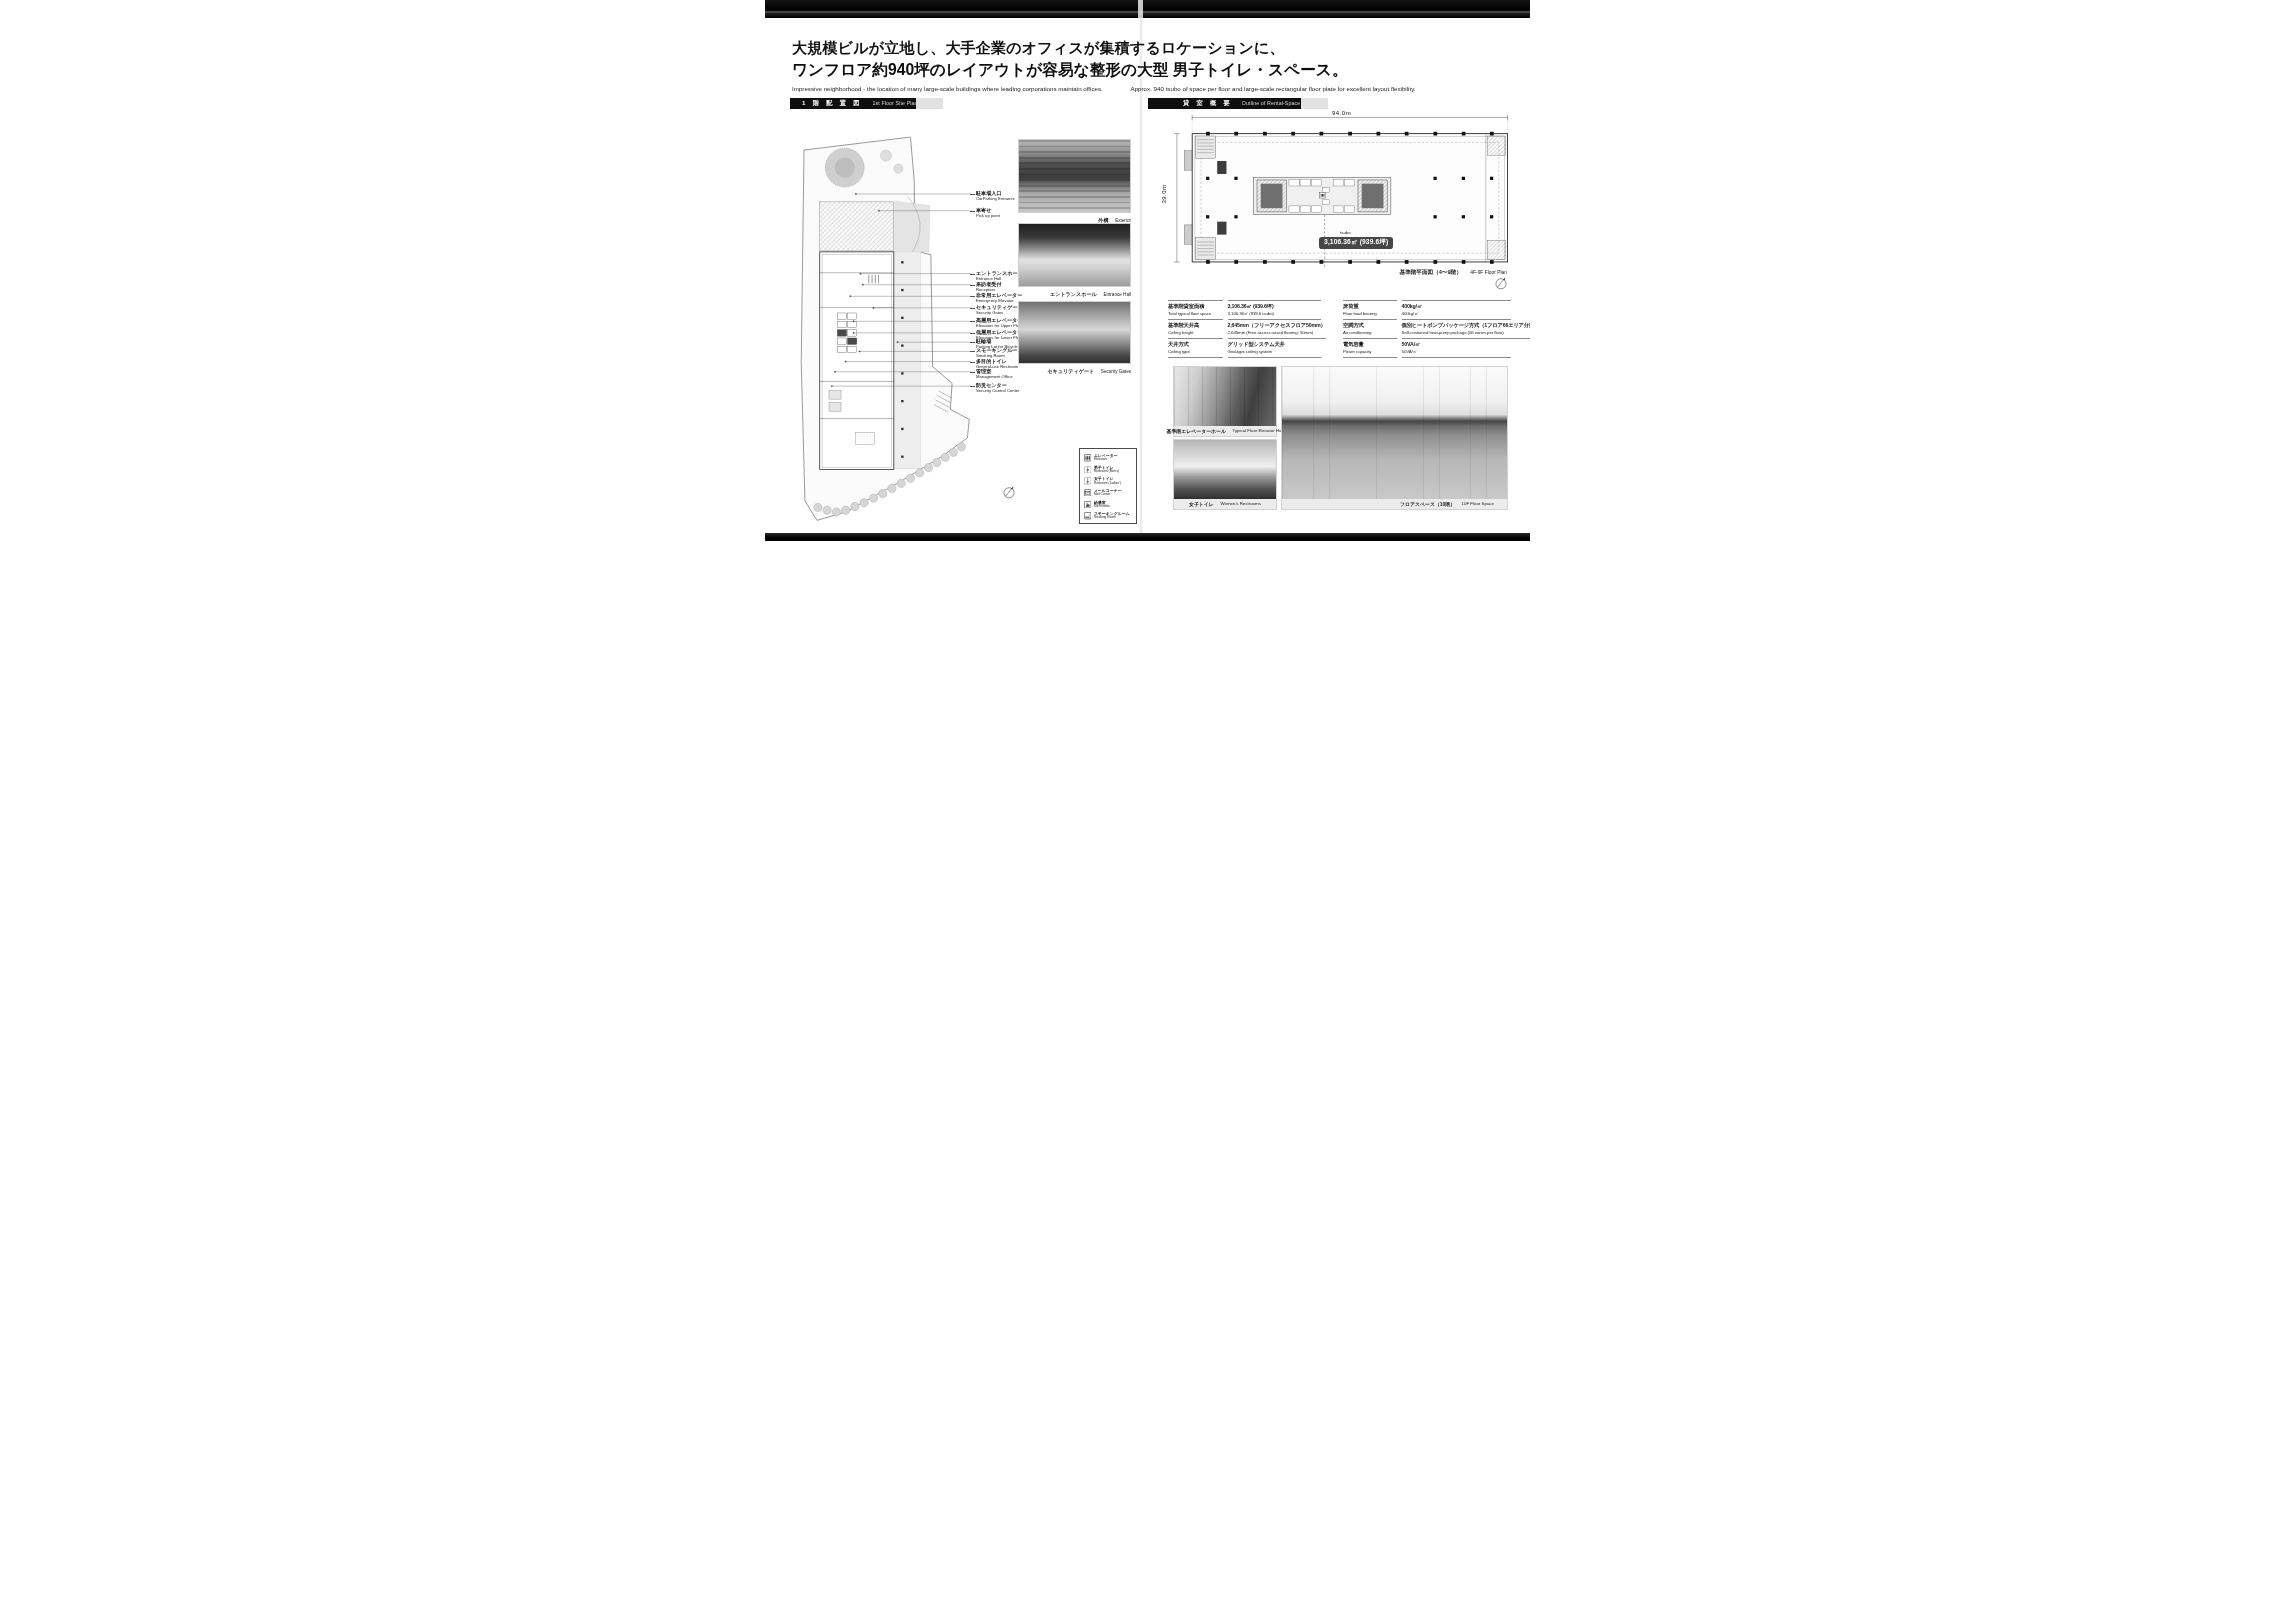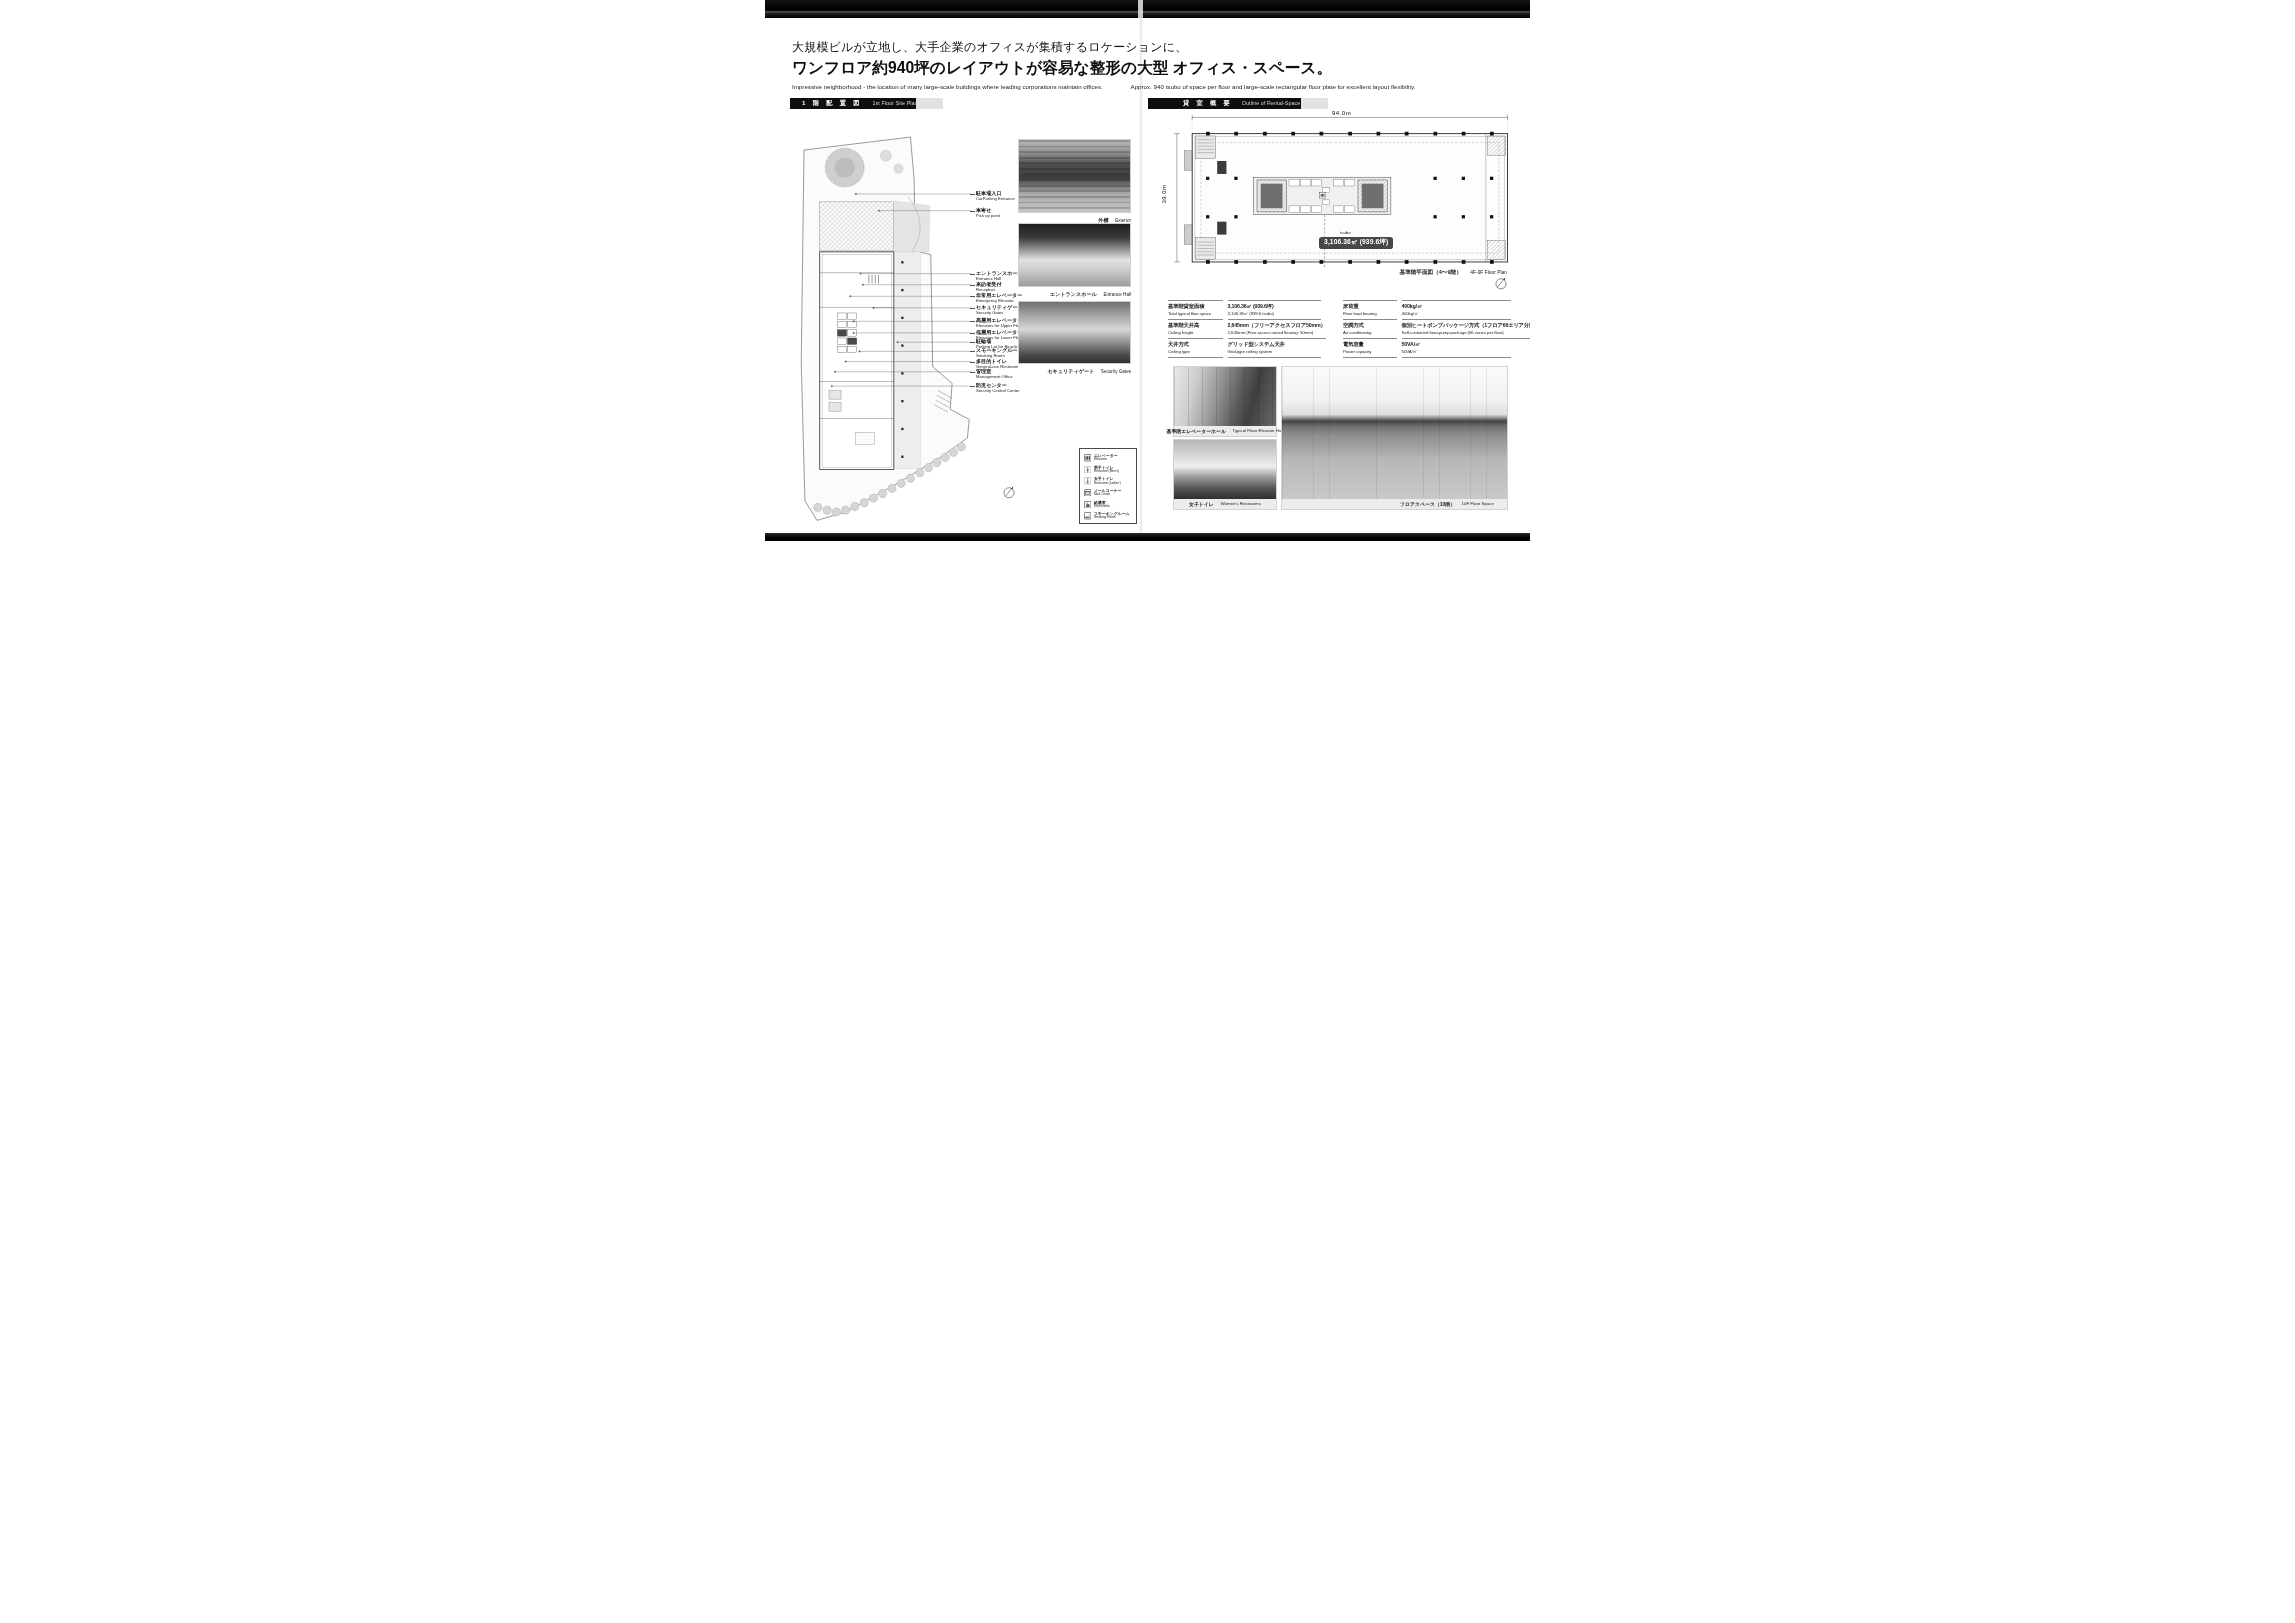--- a/index.html
+++ b/index.html
@@ -11,21 +11,21 @@
   .top-band { position:absolute; left:0; top:0; width:100%; height:18px;
     background:linear-gradient(180deg,#141414 0%,#000 55%,#1c1c1c 62%,#6e6e6e 66%,#222 72%,#000 100%); }
   .top-band .gap { position:absolute; left:373px; top:0; width:4.6px; height:100%; background:#e9e9e9; opacity:.85; }
   .bottom-band { position:absolute; left:0; top:533px; width:100%; height:8.3px;
     background:linear-gradient(180deg,#2a2a2a,#000 60%,#000); }
   .fold-line { position:absolute; left:374px; top:18px; width:3.7px; height:515px;
     background:linear-gradient(90deg,rgba(0,0,0,0) 0%,rgba(0,0,0,.10) 50%,rgba(0,0,0,0) 100%); }
 
   
   .headline { position:absolute; left:27px; top:39px; width:713px; }
-  .hl-jp1 { font-size:12px; font-weight:400; letter-spacing:0.2px; color:#111; }
+  .hl-jp1 { font-size:15px; font-weight:700; letter-spacing:0.2px; color:#111; }
   .hl-jp2 { font-size:15.7px; font-weight:700; letter-spacing:0; color:#0d0d0d; margin-top:2.3px; }
   .hl-en  { margin-top:4.2px; font-size:6.2px; color:#1c1c1c; white-space:nowrap; }
   .hl-en span + span { margin-left:26px; }
 
   
   .sec-bar { position:absolute; top:98px; height:10.6px; display:flex; align-items:center; }
   .sec-bar .bar { height:100%; background:#0e0e0e; color:#fff; display:flex; align-items:center; }
   .sec-bar .jp { font-size:6.2px; font-weight:700; letter-spacing:2.8px; white-space:nowrap; }
   .sec-bar .en { font-size:5.3px; color:#d8d8d8; letter-spacing:0.1px; white-space:nowrap; }
   .sec-bar .tail { width:27px; height:100%; background:#e2e2e2; }
@@ -123,21 +123,21 @@
 <div id="page">
 
   <div class="top-band">
       <div class="gap"></div>
     </div>
   <div class="fold-line"></div>
   <div class="bottom-band"></div>
 
   <div class="headline">
     <div class="hl-jp1">大規模ビルが立地し、大手企業のオフィスが集積するロケーションに、</div>
-    <div class="hl-jp2">ワンフロア約940坪のレイアウトが容易な整形の大型 オフィス・スペース。</div>
+    <div class="hl-jp2">ワンフロア約940坪のレイアウトが容易な整形の大型 男子トイレ・スペース。</div>
     <div class="hl-en">
       <span>Impressive neighborhood - the location of many large-scale buildings where leading corporations maintain offices.</span>
       <span>Approx. 940 tsubo of space per floor and large-scale rectangular floor plate for excellent layout flexibility.</span>
     </div>
   </div>
 
   <div class="sec-bar" id="sec-left">
     <div class="bar">
       <span class="jp">1 階 配 置 図</span>
       <span class="en">1st Floor Site Plan</span>

